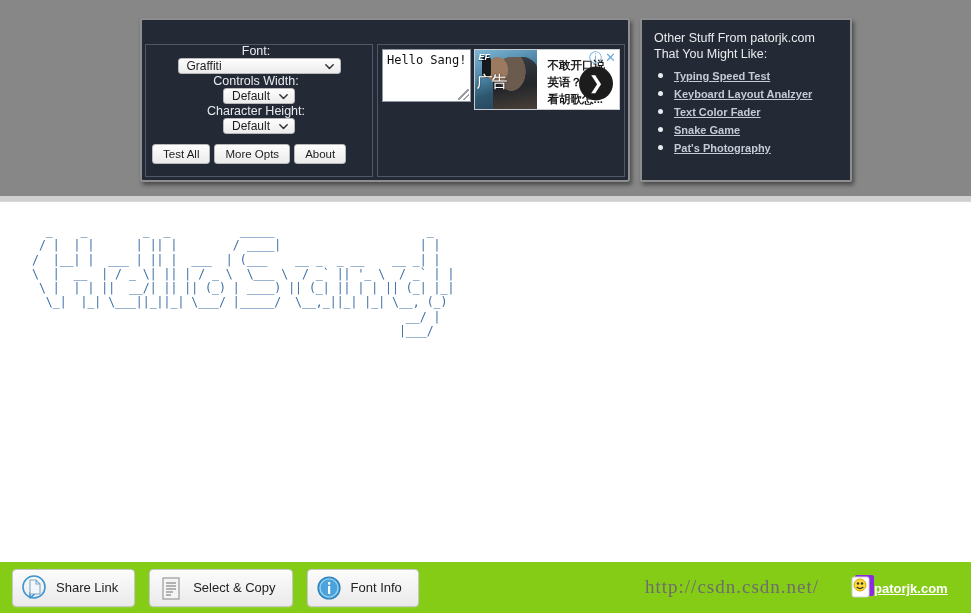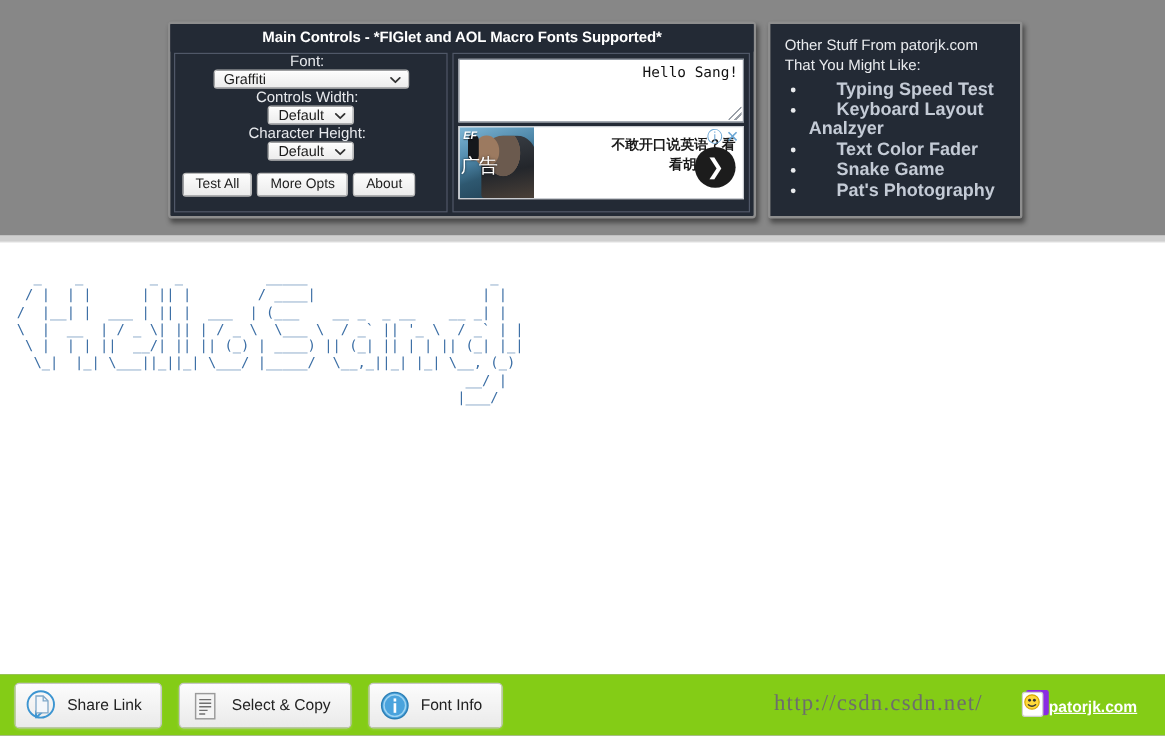--- a/index.html
+++ b/index.html
@@ -114,23 +114,22 @@
     white-space: nowrap;
   }
 
   
   .io-col {
     flex: 1;
     border: 1px solid #505868;
     background: #232a35;
     padding: 4px;
     display: flex;
-    flex-direction: column;
+    flex-direction: row;
     gap: 3px;
-    text-align: right;
   }
   .ta-wrap {
     position: relative;
     height: 53px;
     background: #ffffff;
     border: 1px solid #8f96a0;
   }
   .ta-text {
     font-family: "DejaVu Sans Mono", monospace;
     font-size: 12px;
@@ -241,37 +240,37 @@
     margin-bottom: 5px;
   }
   .side-list {
     margin: 0;
     padding-left: 20px;
     list-style: disc;
   }
   .side-list li { margin: 1px 0; line-height: 16px; }
   .side-list a {
     color: #c4cbd6;
-    font-size: 15px;
+    font-size: 11px;
     font-weight: bold;
-    cursor: pointer;
-    margin-left: 23px;
+    text-decoration: underline;
+    cursor: pointer;
   }
 
   
   .art-canvas {
     position: absolute; left: 0; top: 201px;
     width: 971px; height: 361px;
     background: #ffffff;
     border-top: 1px solid #d7d7d7;
     overflow: hidden;
   }
   .art-pre {
     margin: 0;
-    padding: 22px 0 0 14px;
+    padding: 22px 0 0 32px;
     font-family: "DejaVu Sans Mono", monospace;
     font-size: 11.5px;
     line-height: 14.3px;
     color: #3b6ea5;
     white-space: pre;
     letter-spacing: 0px;
   }
 
   
   .bottom-bar {
@@ -328,21 +327,20 @@
     white-space: nowrap;
   }
 </style>
 </head>
 <body>
 
 <div class="top-band"></div>
 <div class="top-band-edge"></div>
 
 <div class="main-panel">
-  <div class="main-panel-title">Main Controls - *FIGlet and AOL Macro Fonts Supported*</div>
 
   <div class="main-panel-body">
 
     <div class="controls-col">
 
       <div class="ctrl-row">
         <span class="ctrl-label">Font:</span>
         <div class="select-box select-font">
           <span>Graffiti</span>
           <span class="chev">

